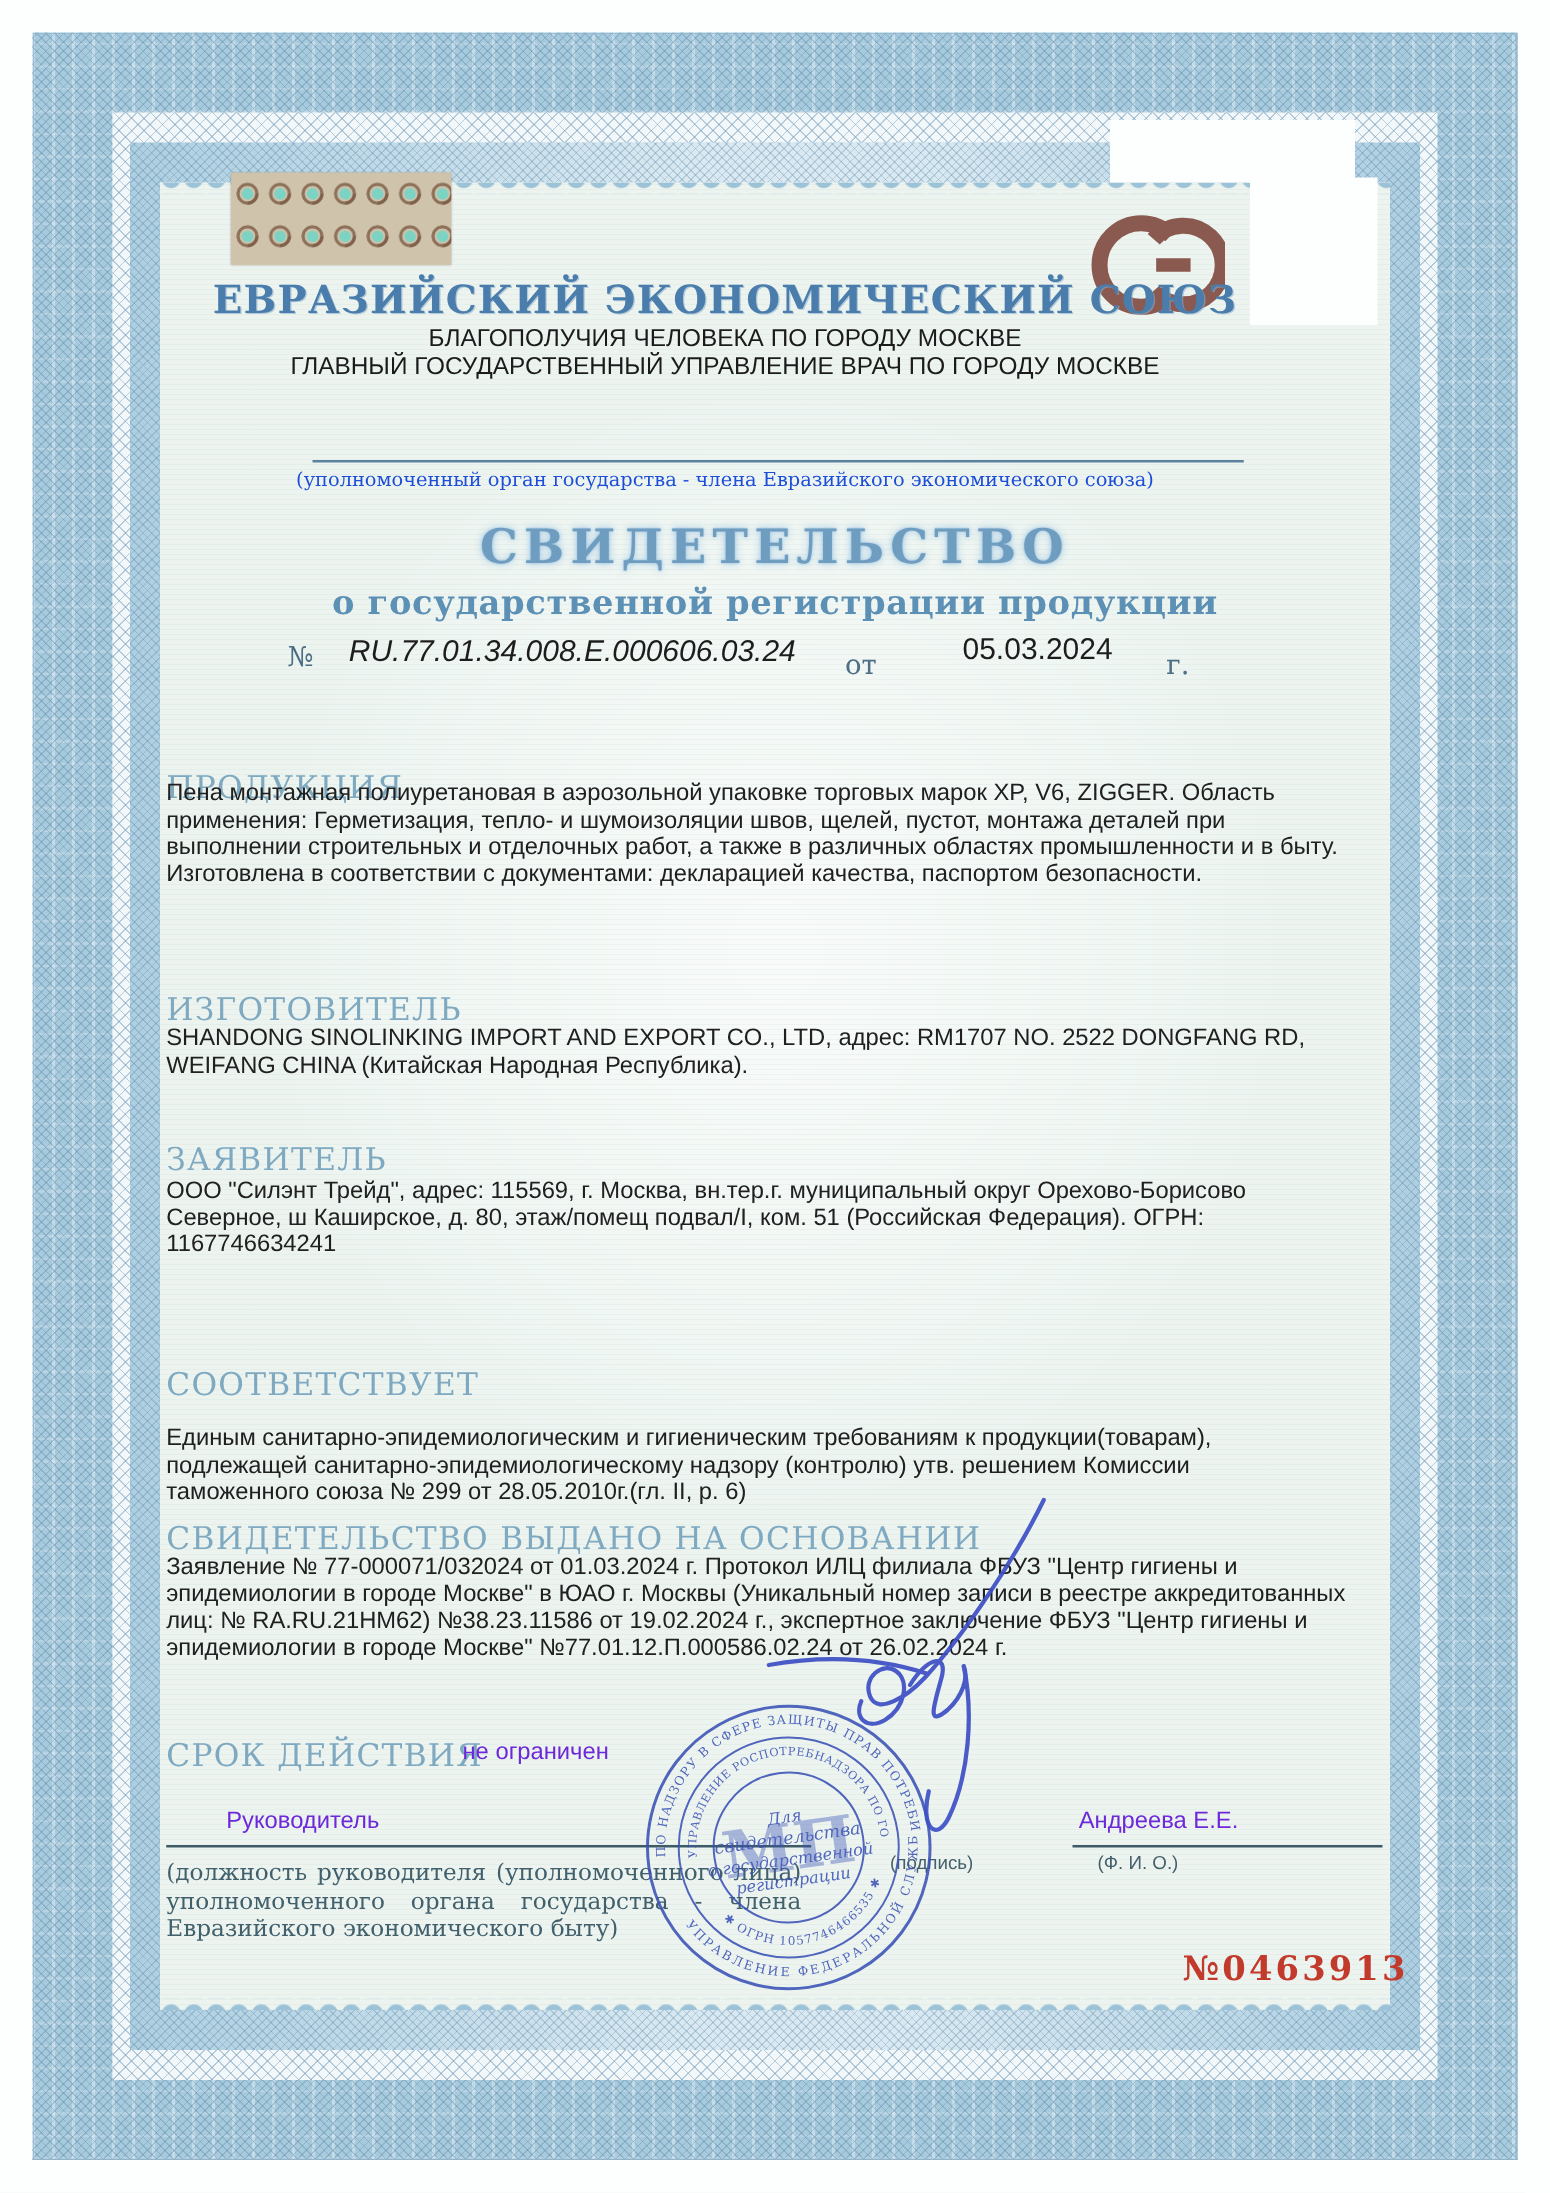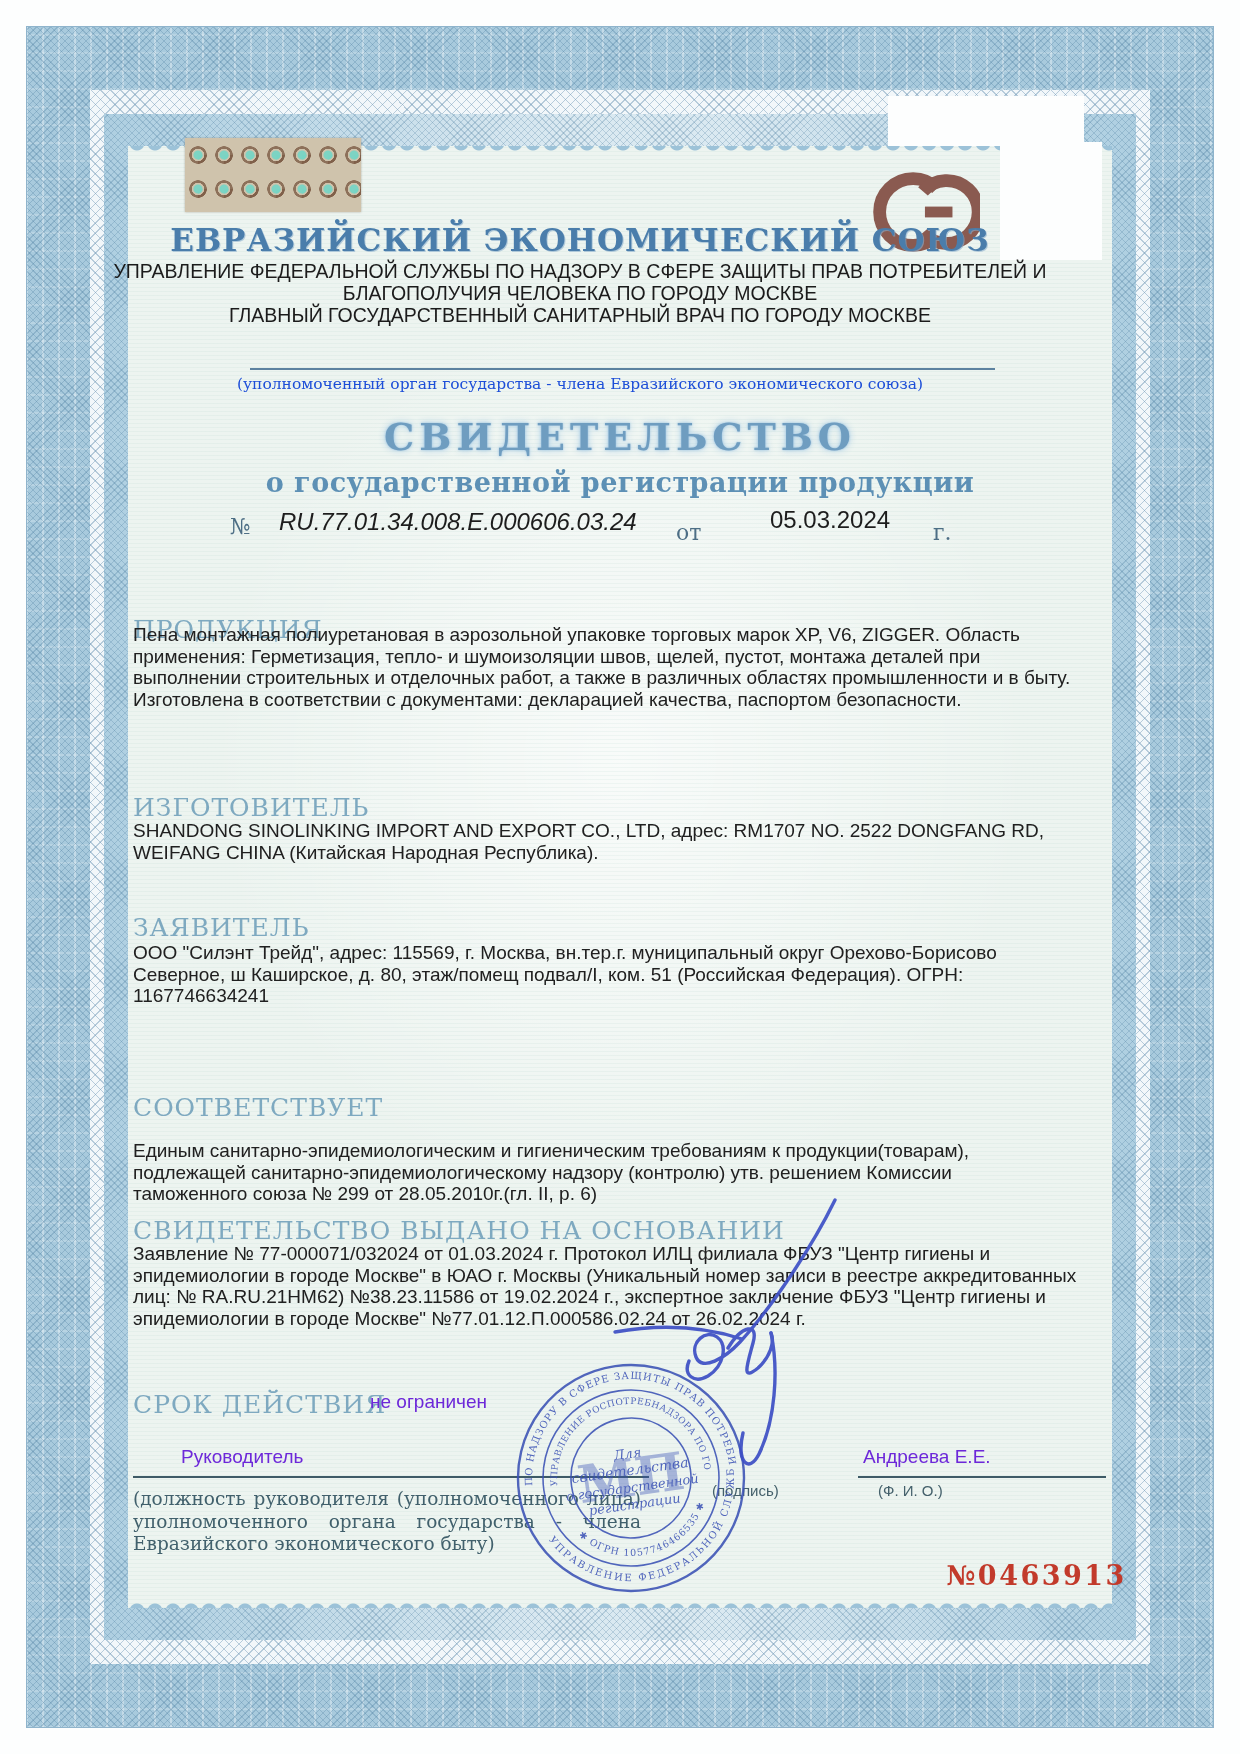--- a/index.html
+++ b/index.html
@@ -103,23 +103,22 @@
   <div class="hologram"></div>
 
   <svg class="logo" viewBox="0 0 120 100">
     <path d="M76 26 A34 34 0 1 0 76 74" fill="none" stroke="#8a5a50" stroke-width="13"></path>
     <path d="M62 29 A32 32 0 1 1 62 71" fill="none" stroke="#8a5a50" stroke-width="13"></path>
     <path d="M92 50 L64 50" stroke="#8a5a50" stroke-width="11"></path>
   </svg>
 
   <div class="center-wrap union-title">ЕВРАЗИЙСКИЙ ЭКОНОМИЧЕСКИЙ СОЮЗ</div>
   <div class="center-wrap org-lines">
-    <div>УПРАВЛЕНИЕ ФЕДЕРАЛЬНОЙ СЛУЖБЫ ПО НАДЗОРУ В СФЕРЕ ЗАЩИТЫ ПРАВ ПОТРЕБИТЕЛЕЙ И</div>
     <div>БЛАГОПОЛУЧИЯ ЧЕЛОВЕКА ПО ГОРОДУ МОСКВЕ</div>
-    <div>ГЛАВНЫЙ ГОСУДАРСТВЕННЫЙ САНИТАРНЫЙ ВРАЧ ПО ГОРОДУ МОСКВЕ</div>
+    <div>ГЛАВНЫЙ ГОСУДАРСТВЕННЫЙ УПРАВЛЕНИЕ ВРАЧ ПО ГОРОДУ МОСКВЕ</div>
   </div>
   <div class="rule"></div>
   <div class="center-wrap authority-note">(уполномоченный орган государства - члена Евразийского экономического союза)</div>
 
   <div class="center-wrap doc-title">СВИДЕТЕЛЬСТВО</div>
   <div class="center-wrap doc-subtitle">о государственной регистрации продукции</div>
 
   <div class="numrow">
     <span class="lbl" style="left:230px;top:514px;">№</span>
     <span class="numval" style="left:279px;top:508px;font-style:italic;">RU.77.01.34.008.Е.000606.03.24</span>

